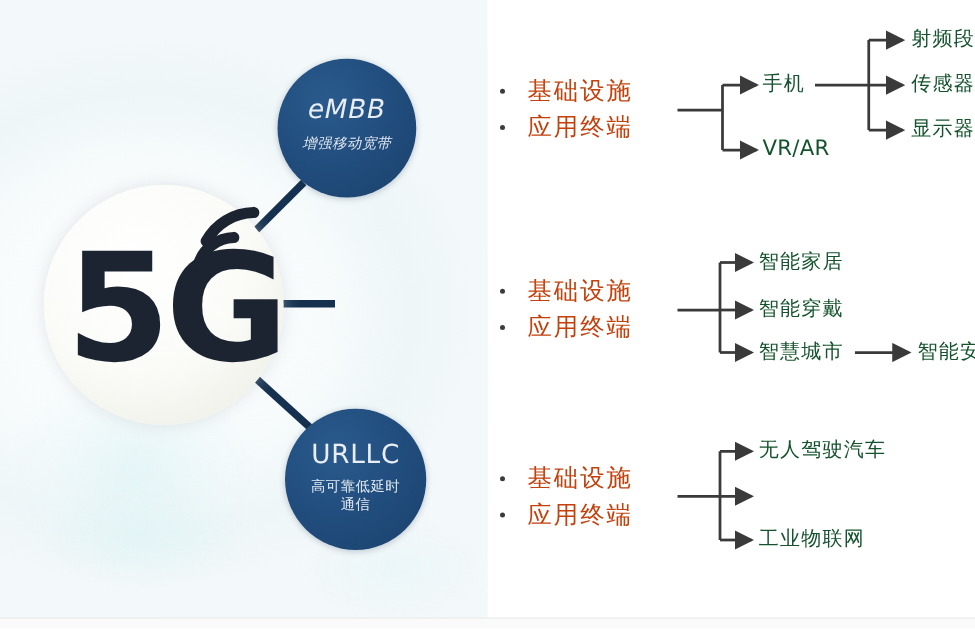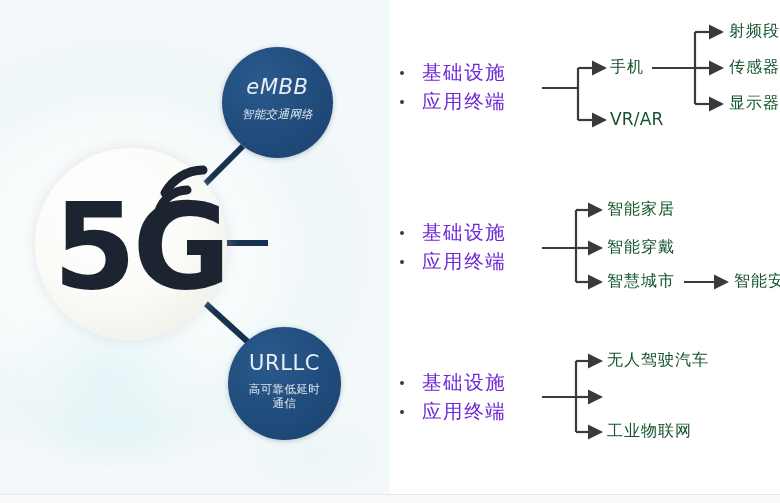--- a/index.html
+++ b/index.html
@@ -130,21 +130,21 @@
   }
   .bullet-dot {
     width: 4px; height: 4px;
     border-radius: 50%;
     background: #3b3b3b;
     margin-right: 18px;
     flex: 0 0 auto;
   }
   .bullet-label {
     font-size: 19.5px;
-    color: #6d28d9;
+    color: #c2410c;
     letter-spacing: 1.6px;
     font-family: "DejaVu Sans", "Liberation Sans", sans-serif;
   }
 
   .leaf {
     position: absolute;
     font-size: 16px;
     color: #14532d;
     letter-spacing: 1px;
     white-space: nowrap;
@@ -189,21 +189,21 @@
       <text id="logo-text" x="18" y="140" font-family="DejaVu Sans, Liberation Sans, sans-serif" font-size="120" font-weight="bold" fill="#1b2430" letter-spacing="-4">5G</text>
       <g fill="none" stroke="#1b2430" stroke-linecap="round">
         <path d="M122 80 A 16 16 0 0 1 136 66" stroke-width="9"></path>
         <path d="M124 63 A 30 30 0 0 1 152 42" stroke-width="9"></path>
         <path d="M130 45 A 44 44 0 0 1 168 22" stroke-width="9"></path>
       </g>
     </svg>
 
     <div class="pillar" id="pillar-embb">
       <div class="acr">eMBB</div>
-      <div class="sub">智能交通网络</div>
+      <div class="sub">增强移动宽带</div>
     </div>
 
 
     <div class="pillar" id="pillar-urllc">
       <div class="acr">URLLC</div>
       <div class="sub">
         <span>高可靠低延时</span><br>
         <span>通信</span>
       </div>
     </div>

